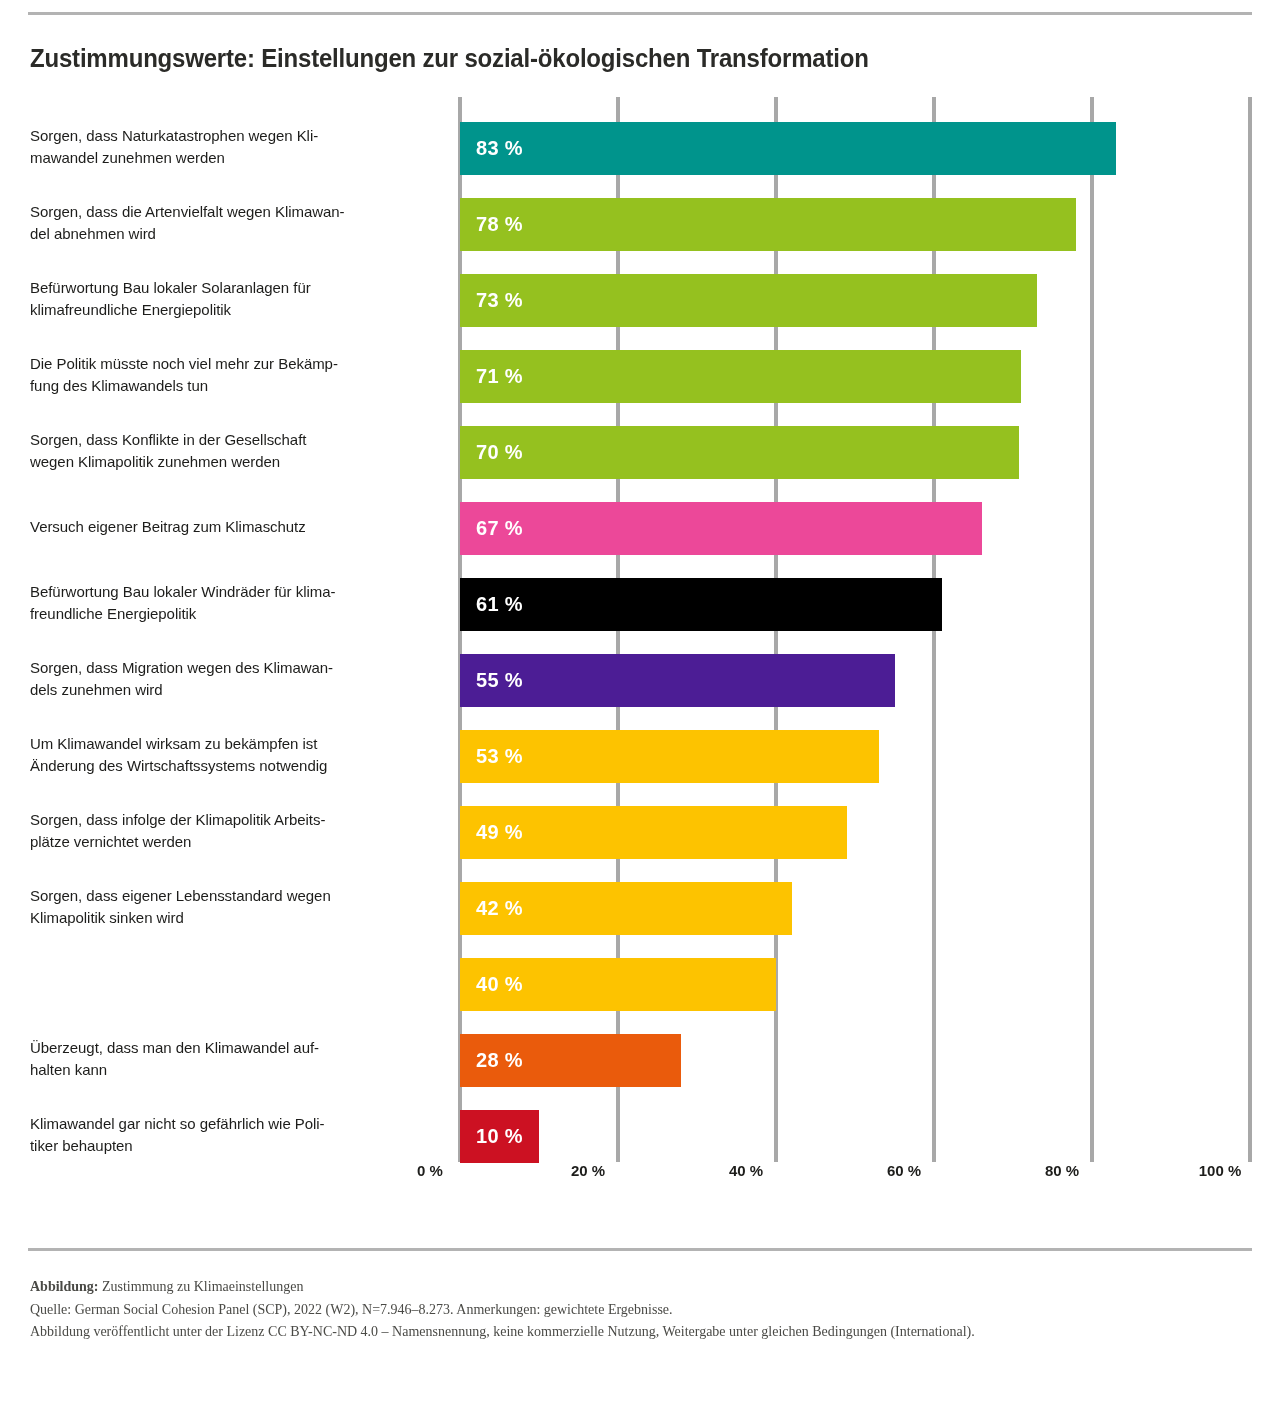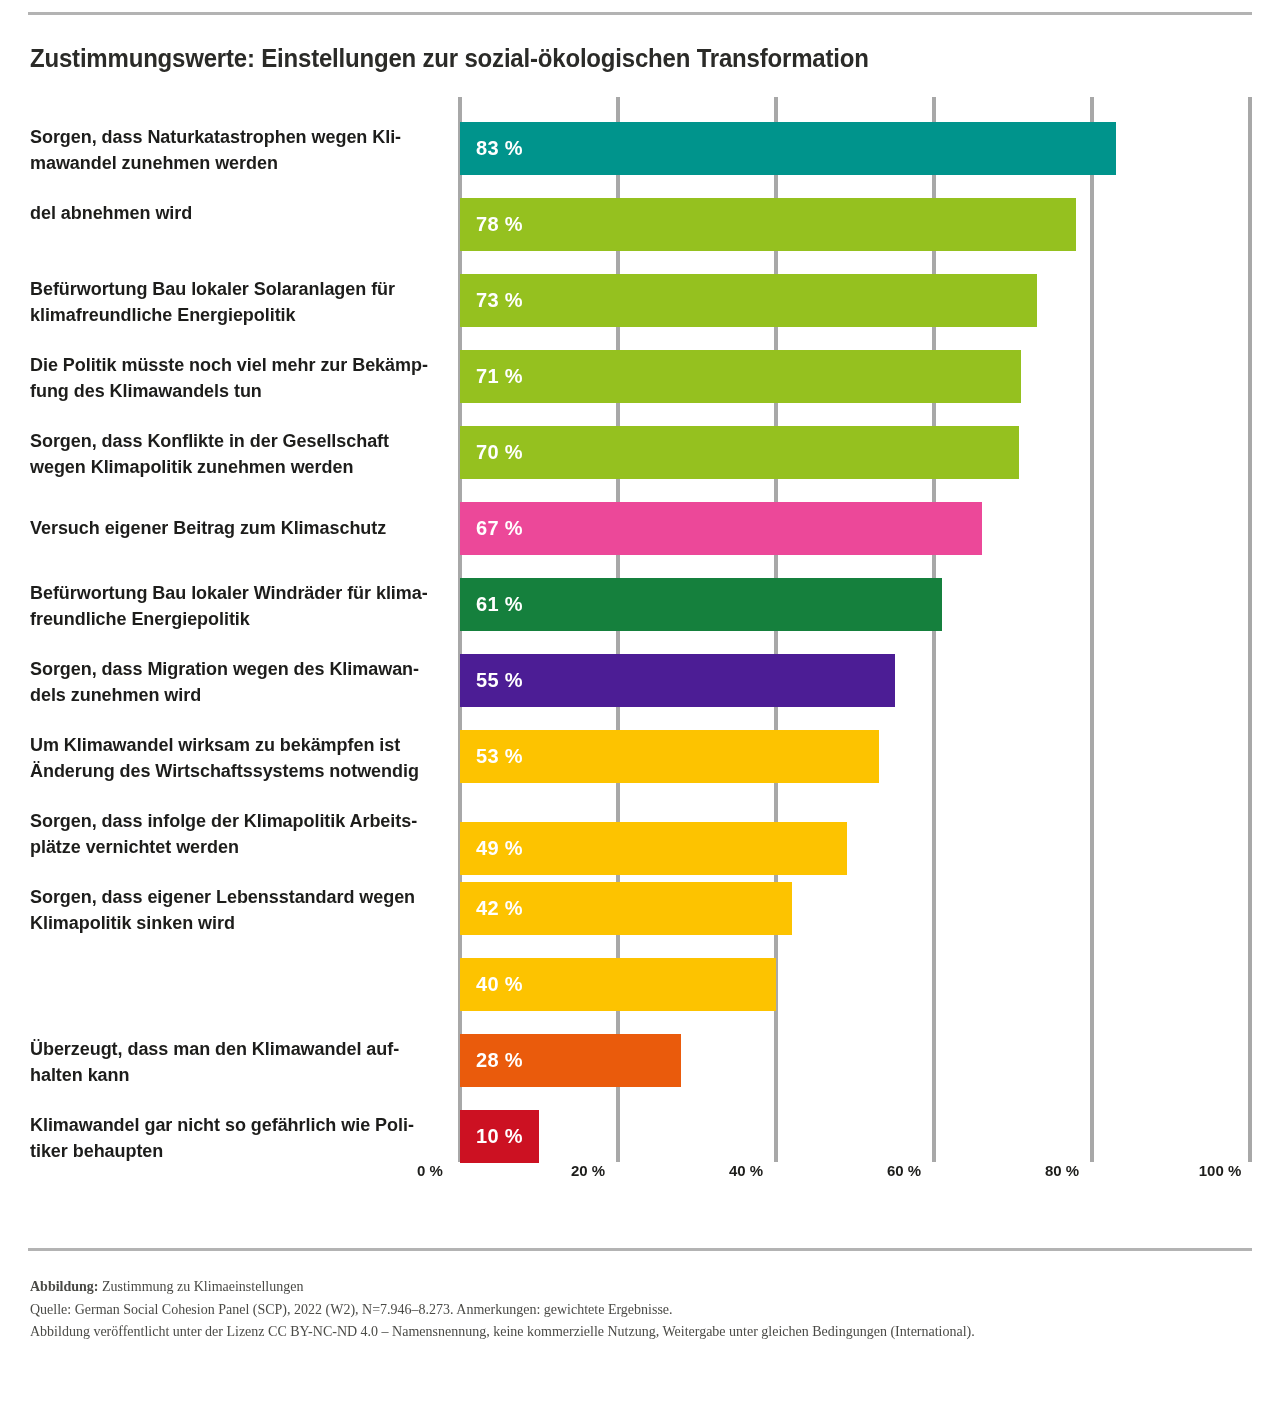--- a/index.html
+++ b/index.html
@@ -54,21 +54,21 @@
     position:absolute;left:0;top:0;height:100%;
     display:flex;align-items:center;
   }
   .bar-value{
     color:#ffffff;font-size:20px;font-weight:700;
     margin-left:16px;white-space:nowrap;letter-spacing:0.3px;
   }
 
   .cat-label{
     position:absolute;left:0;width:400px;
-    font-size:18px;font-weight:700;line-height:1.42;
+    font-size:15px;font-weight:400;line-height:1.42;
     color:#1d1d1b;letter-spacing:-0.05px;
   }
 
   .ticks{
     position:absolute;left:430px;top:1162px;width:790px;height:30px;
   }
   .tick{
     position:absolute;top:0;font-size:15px;font-weight:700;color:#1d1d1b;
     transform:translateX(-50%);white-space:nowrap;
   }
@@ -90,20 +90,21 @@
 
   <div class="chart-title">Zustimmungswerte: Einstellungen zur sozial-ökologischen Transformation</div>
 
   <div class="plot">
     <div class="labels">
         <div class="cat-label" style="top: 28.49px;">
           <div>Sorgen, dass Naturkatastrophen wegen Kli-</div>
           <div>mawandel zunehmen werden</div>
         </div>
         <div class="cat-label" style="top: 104.49px;">
+          <div>Sorgen, dass die Artenvielfalt wegen Klimawan-</div>
           <div>del abnehmen wird</div>
         </div>
         <div class="cat-label" style="top: 180.49px;">
           <div>Befürwortung Bau lokaler Solaranlagen für</div>
           <div>klimafreundliche Energiepolitik</div>
         </div>
         <div class="cat-label" style="top: 256.49px;">
           <div>Die Politik müsste noch viel mehr zur Bekämp-</div>
           <div>fung des Klimawandels tun</div>
         </div>
@@ -177,36 +178,36 @@
             <div class="bar" style="width: 559px; background: rgb(149, 193, 31);">
               <span class="bar-value">70 %</span>
             </div>
           </div>
           <div class="bar-row" style="top: 405px; height: 53px;">
             <div class="bar" style="width: 522px; background: #ec4899;">
               <span class="bar-value">67 %</span>
             </div>
           </div>
           <div class="bar-row" style="top: 481px; height: 53px;">
-            <div class="bar" style="width: 481.9px; background: #15803d;">
+            <div class="bar" style="width: 481.9px; background: #000000;">
               <span class="bar-value">61 %</span>
             </div>
           </div>
           <div class="bar-row" style="top: 557px; height: 53px;">
             <div class="bar" style="width: 434.5px; background: #4c1d95;">
               <span class="bar-value">55 %</span>
             </div>
           </div>
           <div class="bar-row" style="top: 633px; height: 53px;">
             <div class="bar" style="width: 418.7px; background: rgb(253, 195, 0);">
               <span class="bar-value">53 %</span>
             </div>
           </div>
           <div class="bar-row" style="top: 709px; height: 53px;">
-            <div class="bar" style="width: 387.1px; background: rgb(253, 195, 0); margin-top: 16px;">
+            <div class="bar" style="width: 387.1px; background: rgb(253, 195, 0);">
               <span class="bar-value">49 %</span>
             </div>
           </div>
           <div class="bar-row" style="top: 785px; height: 53px;">
             <div class="bar" style="width: 331.8px; background: rgb(253, 195, 0);">
               <span class="bar-value">42 %</span>
             </div>
           </div>
           <div class="bar-row" style="top: 861px; height: 53px;">
             <div class="bar" style="width: 316px; background: rgb(253, 195, 0);">

